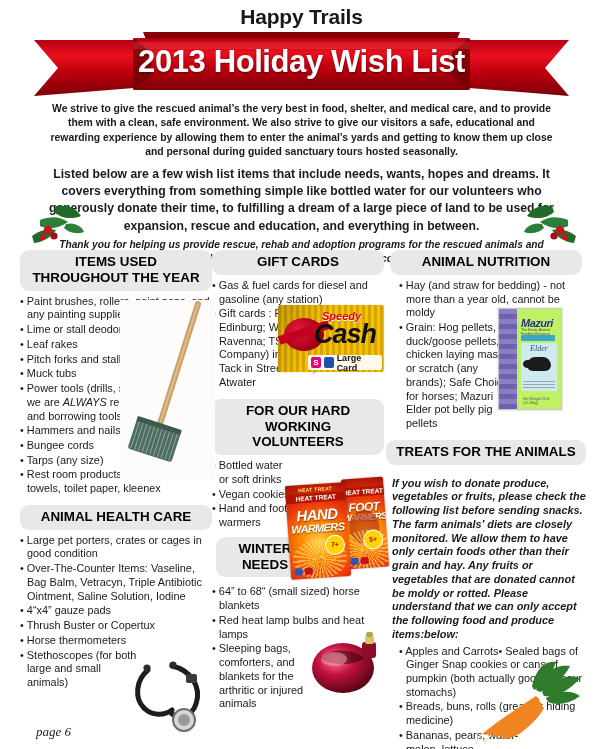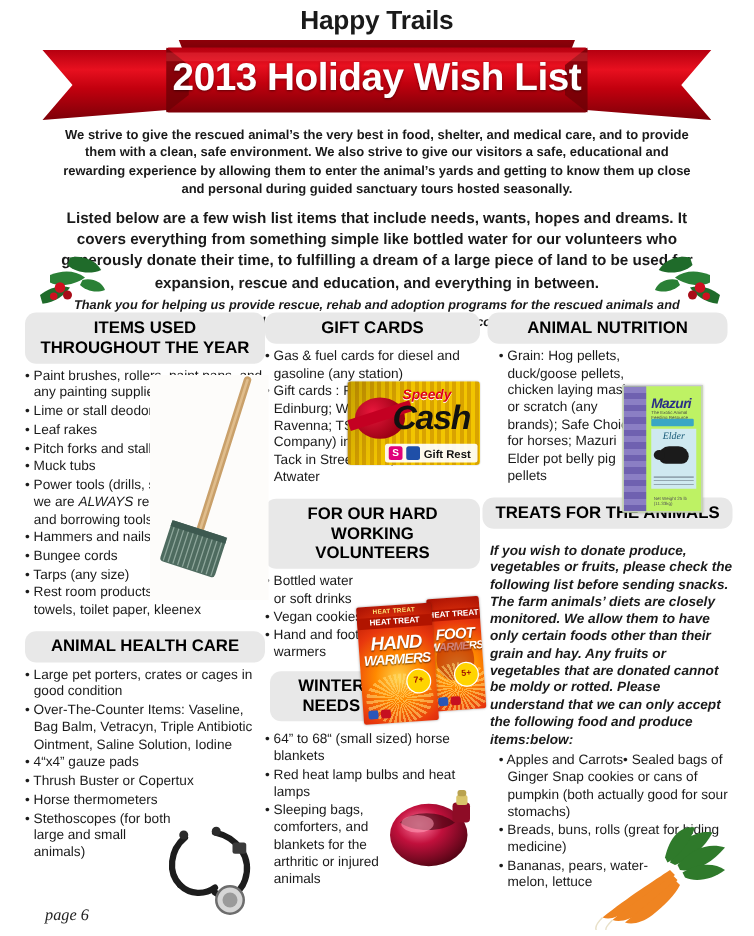--- a/index.html
+++ b/index.html
@@ -284,20 +284,21 @@
       <ul class="items">
         <li>64” to 68“  (small sized) horse blankets</li>
         <li>Red heat lamp bulbs and heat lamps</li>
         <li style="width:98px">Sleeping bags, comforters,  and blankets for the arthritic  or injured animals</li>
       </ul>
     </div>
 
     <div class="col col-right">
       <div class="sec-head" style="margin:0 4px 4px 4px">ANIMAL NUTRITION</div>
       <ul class="items" style="padding-left:13px">
+        <li>Hay (and straw for bedding) - not more than a year old, cannot be moldy</li>
         <li style="width:108px">Grain: Hog pellets, duck/goose pellets, chicken laying mash or scratch (any brands); Safe Choice for horses; Mazuri Elder pot belly pig pellets</li>
       </ul>
 
       <div style="height:8px"></div>
       <div class="sec-head">TREATS FOR THE ANIMALS</div>
       <div class="note-ital" style="margin-left:6px">If you wish to donate produce, vegetables or fruits, please check the following list before sending snacks. The farm animals’ diets are closely monitored. We allow them to have only certain foods other than their grain and hay. Any fruits or vegetables that are donated cannot be moldy or rotted. Please understand that we can only accept the following food and produce items:below:</div>
       <ul class="items" style="padding-left:13px">
         <li>Apples and Carrots• Sealed bags of Ginger Snap cookies or cans of pumpkin (both actually good for sour stomachs)</li>
         <li>Breads, buns, rolls (great for hiding medicine)</li>
         <li style="width:118px">Bananas, pears, water-melon, lettuce</li>
@@ -329,21 +330,21 @@
     </g>
   </svg>
 
   <div class="photo giftcard">
     <div class="gc-bow"></div>
     <div class="gc-speedy">Speedy</div>
     <div class="gc-cash">Cash</div>
     <div class="gc-strip">
       <span class="gc-sq">S</span>
       <span class="gc-sq b"></span>
-      <span class="gc-gcl">Gift Rest</span>
+      <span class="gc-gcl">Large Card</span>
     </div>
   </div>
 
   <div class="photo mazuri">
     <div class="mz-zig"></div>
     <div class="mz-brand">Mazuri</div>
     <div class="mz-sub">The Exotic Animal Feeding Resource</div>
     <div class="mz-band"></div>
     <div class="mz-panel">
       <div class="mz-elder">Elder</div>

